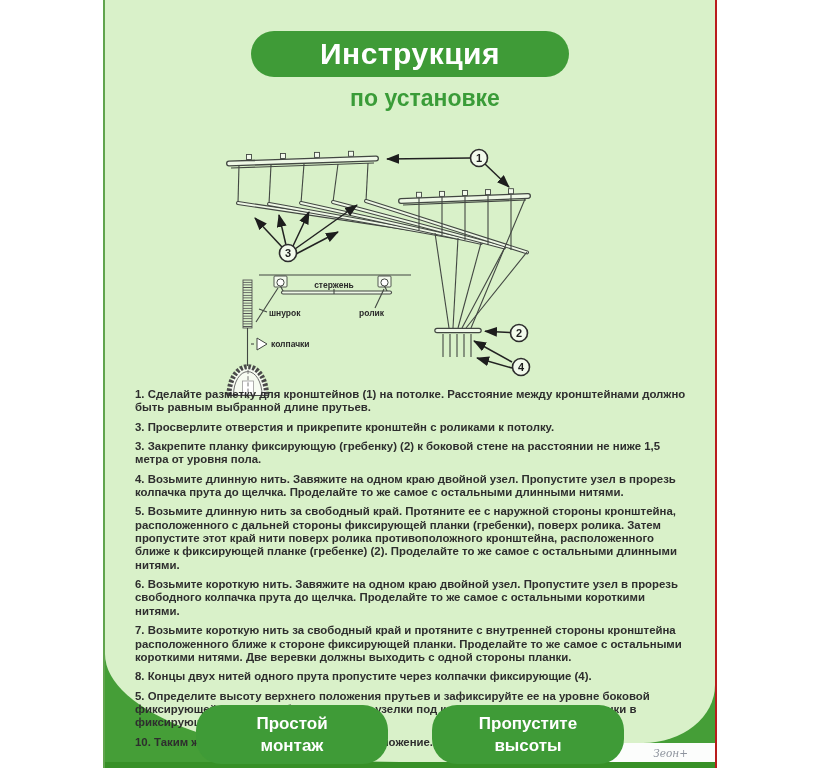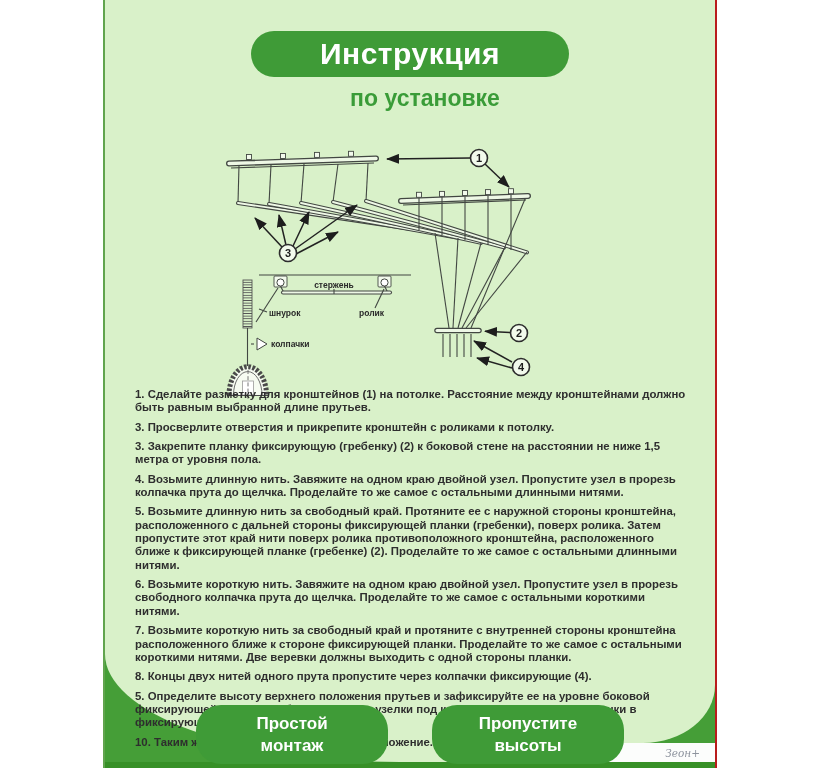--- a/index.html
+++ b/index.html
@@ -58,21 +58,21 @@
     background:#459e37;z-index:1;
   }
   .corner-br::after{
     content:"";position:absolute;inset:0;background:#d9f1c9;
     border-bottom-right-radius:100% 100%;
   }
   .watermark-strip{
     position:absolute;right:0;bottom:6px;width:134px;height:19px;
     background:#fcfdfc;z-index:2;
     display:flex;align-items:center;justify-content:flex-end;
-    padding-right:15px;box-sizing:border-box;
+    padding-right:27px;box-sizing:border-box;
     font-family:"DejaVu Serif",serif;font-style:italic;
     font-size:10.5px;color:#8d939d;
   }
   .bottom-bar{
     position:absolute;left:0;right:0;bottom:0;height:6px;background:#379027;z-index:2;
   }
   
   .ln{stroke:#424742;stroke-width:1.1;fill:none;}
   .arrow{stroke:#222;stroke-width:1.5;fill:none;}
   .bar-d{stroke:#424742;stroke-width:6;stroke-linecap:round;fill:none;}

